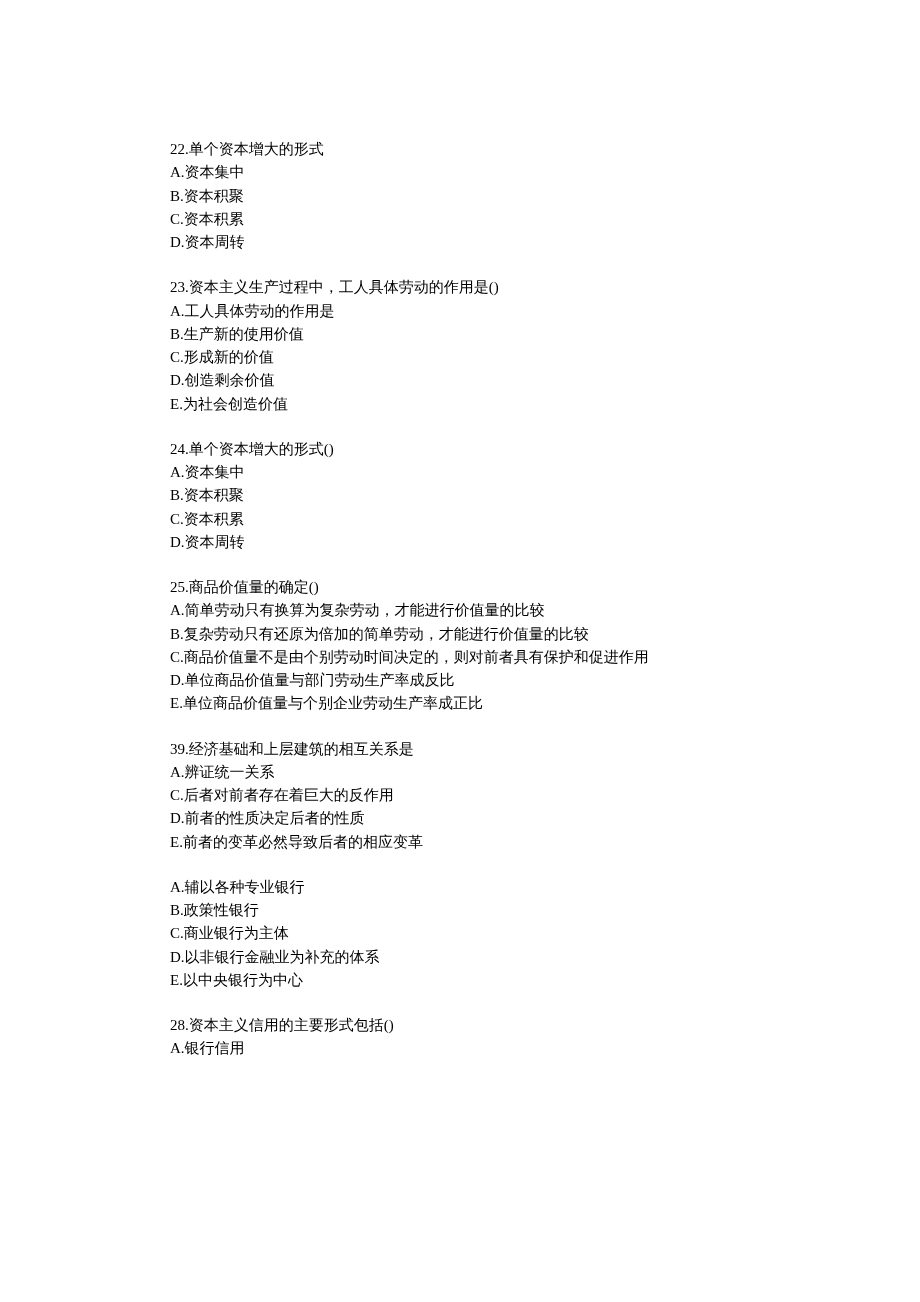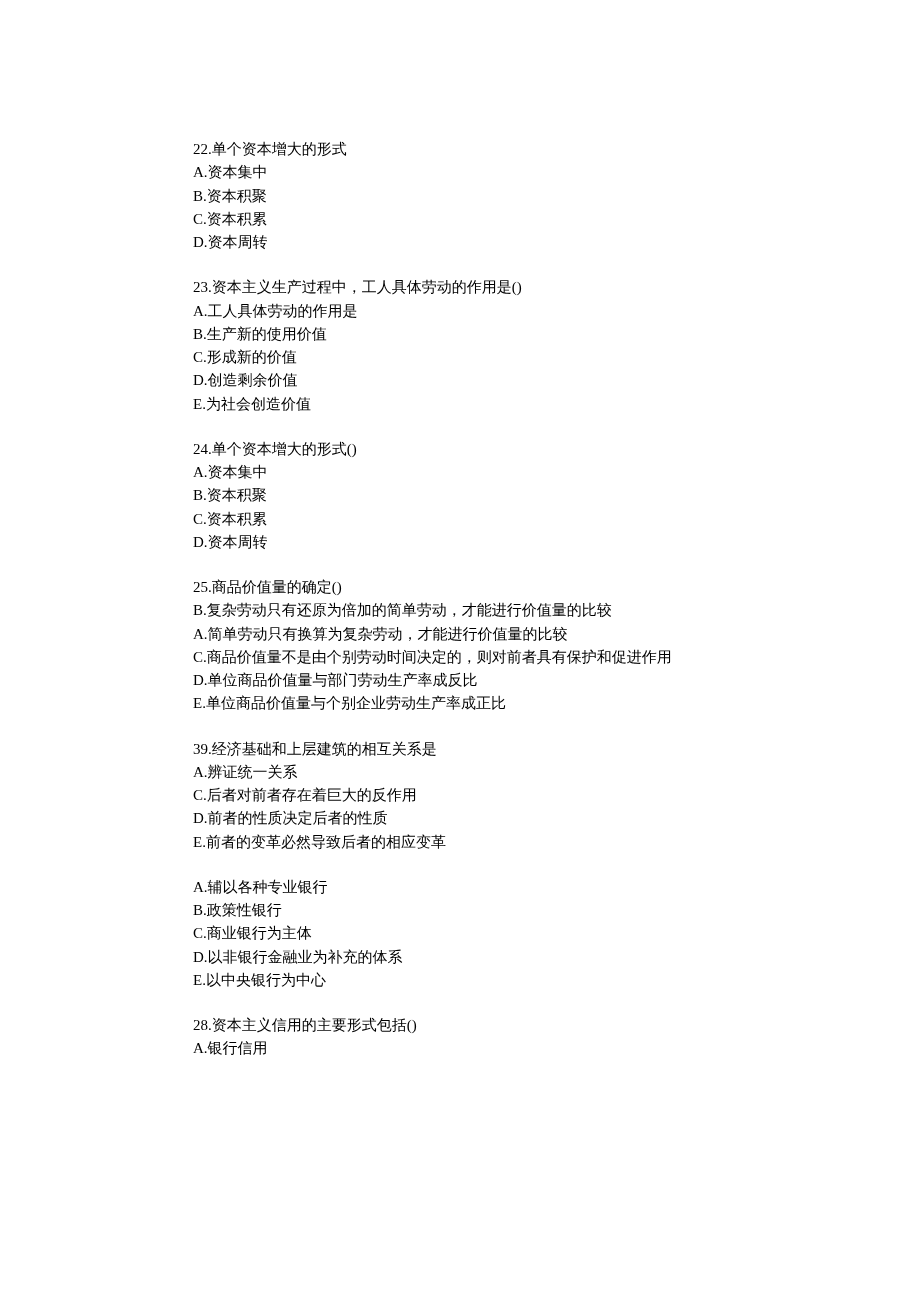--- a/index.html
+++ b/index.html
@@ -12,21 +12,20 @@
     line-height: 1.55;
     width: 920px;
     height: 1302px;
     position: relative;
   }
   .page {
     padding: 138px 170px 0 170px;
   }
   .question {
     margin-bottom: 22px;
-    margin-left: 23px;
   }
   .question-text {
     display: block;
   }
   .option {
     display: block;
   }
 </style>
 </head>
 <body>
@@ -53,22 +52,22 @@
   <div class="question">
     <span class="question-text"><span>24</span>.<span>单个资本增大的形式()</span></span>
     <span class="option"><span>A</span>.<span>资本集中</span></span>
     <span class="option"><span>B</span>.<span>资本积聚</span></span>
     <span class="option"><span>C</span>.<span>资本积累</span></span>
     <span class="option"><span>D</span>.<span>资本周转</span></span>
   </div>
 
   <div class="question">
     <span class="question-text"><span>25</span>.<span>商品价值量的确定()</span></span>
+    <span class="option"><span>A</span>.<span>简单劳动只有换算为复杂劳动，才能进行价值量的比较</span></span>
     <span class="option"><span>B</span>.<span>复杂劳动只有还原为倍加的简单劳动，才能进行价值量的比较</span></span>
-    <span class="option"><span>A</span>.<span>简单劳动只有换算为复杂劳动，才能进行价值量的比较</span></span>
     <span class="option"><span>C</span>.<span>商品价值量不是由个别劳动时间决定的，则对前者具有保护和促进作用</span></span>
     <span class="option"><span>D</span>.<span>单位商品价值量与部门劳动生产率成反比</span></span>
     <span class="option"><span>E</span>.<span>单位商品价值量与个别企业劳动生产率成正比</span></span>
   </div>
 
   <div class="question">
     <span class="question-text"><span>39</span>.<span>经济基础和上层建筑的相互关系是</span></span>
     <span class="option"><span>A</span>.<span>辨证统一关系</span></span>
     <span class="option"><span>C</span>.<span>后者对前者存在着巨大的反作用</span></span>
     <span class="option"><span>D</span>.<span>前者的性质决定后者的性质</span></span>

